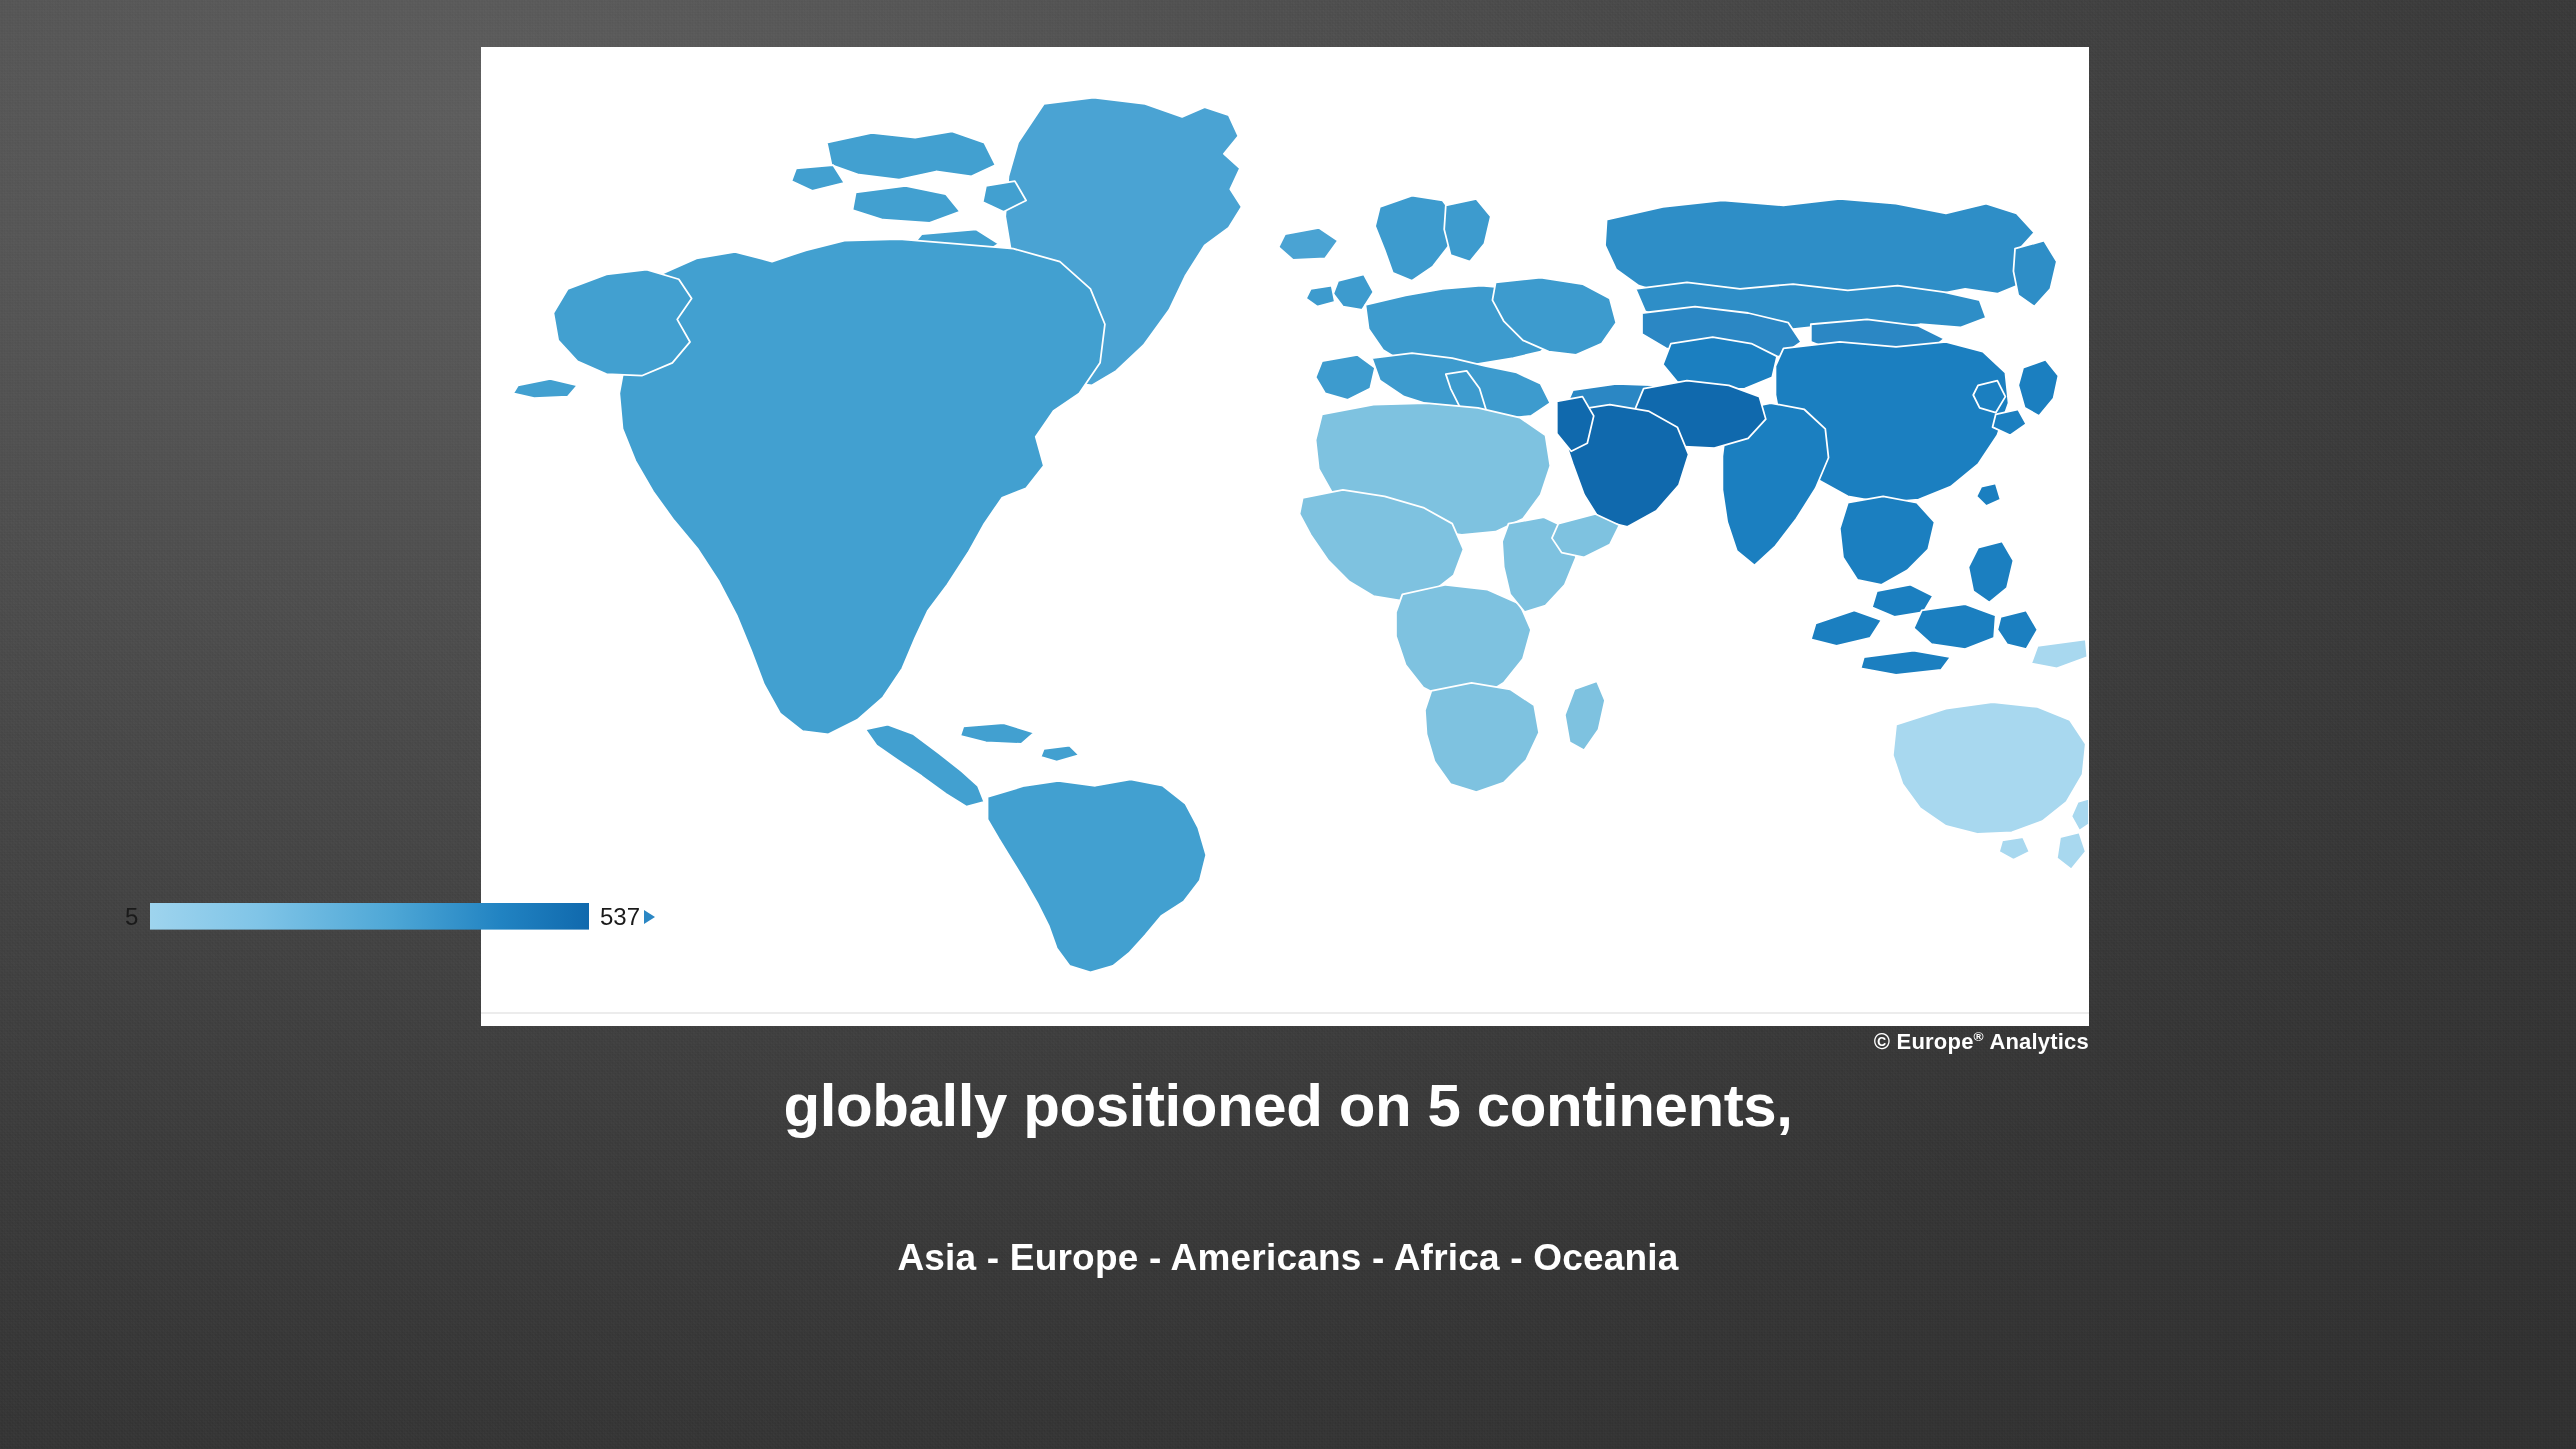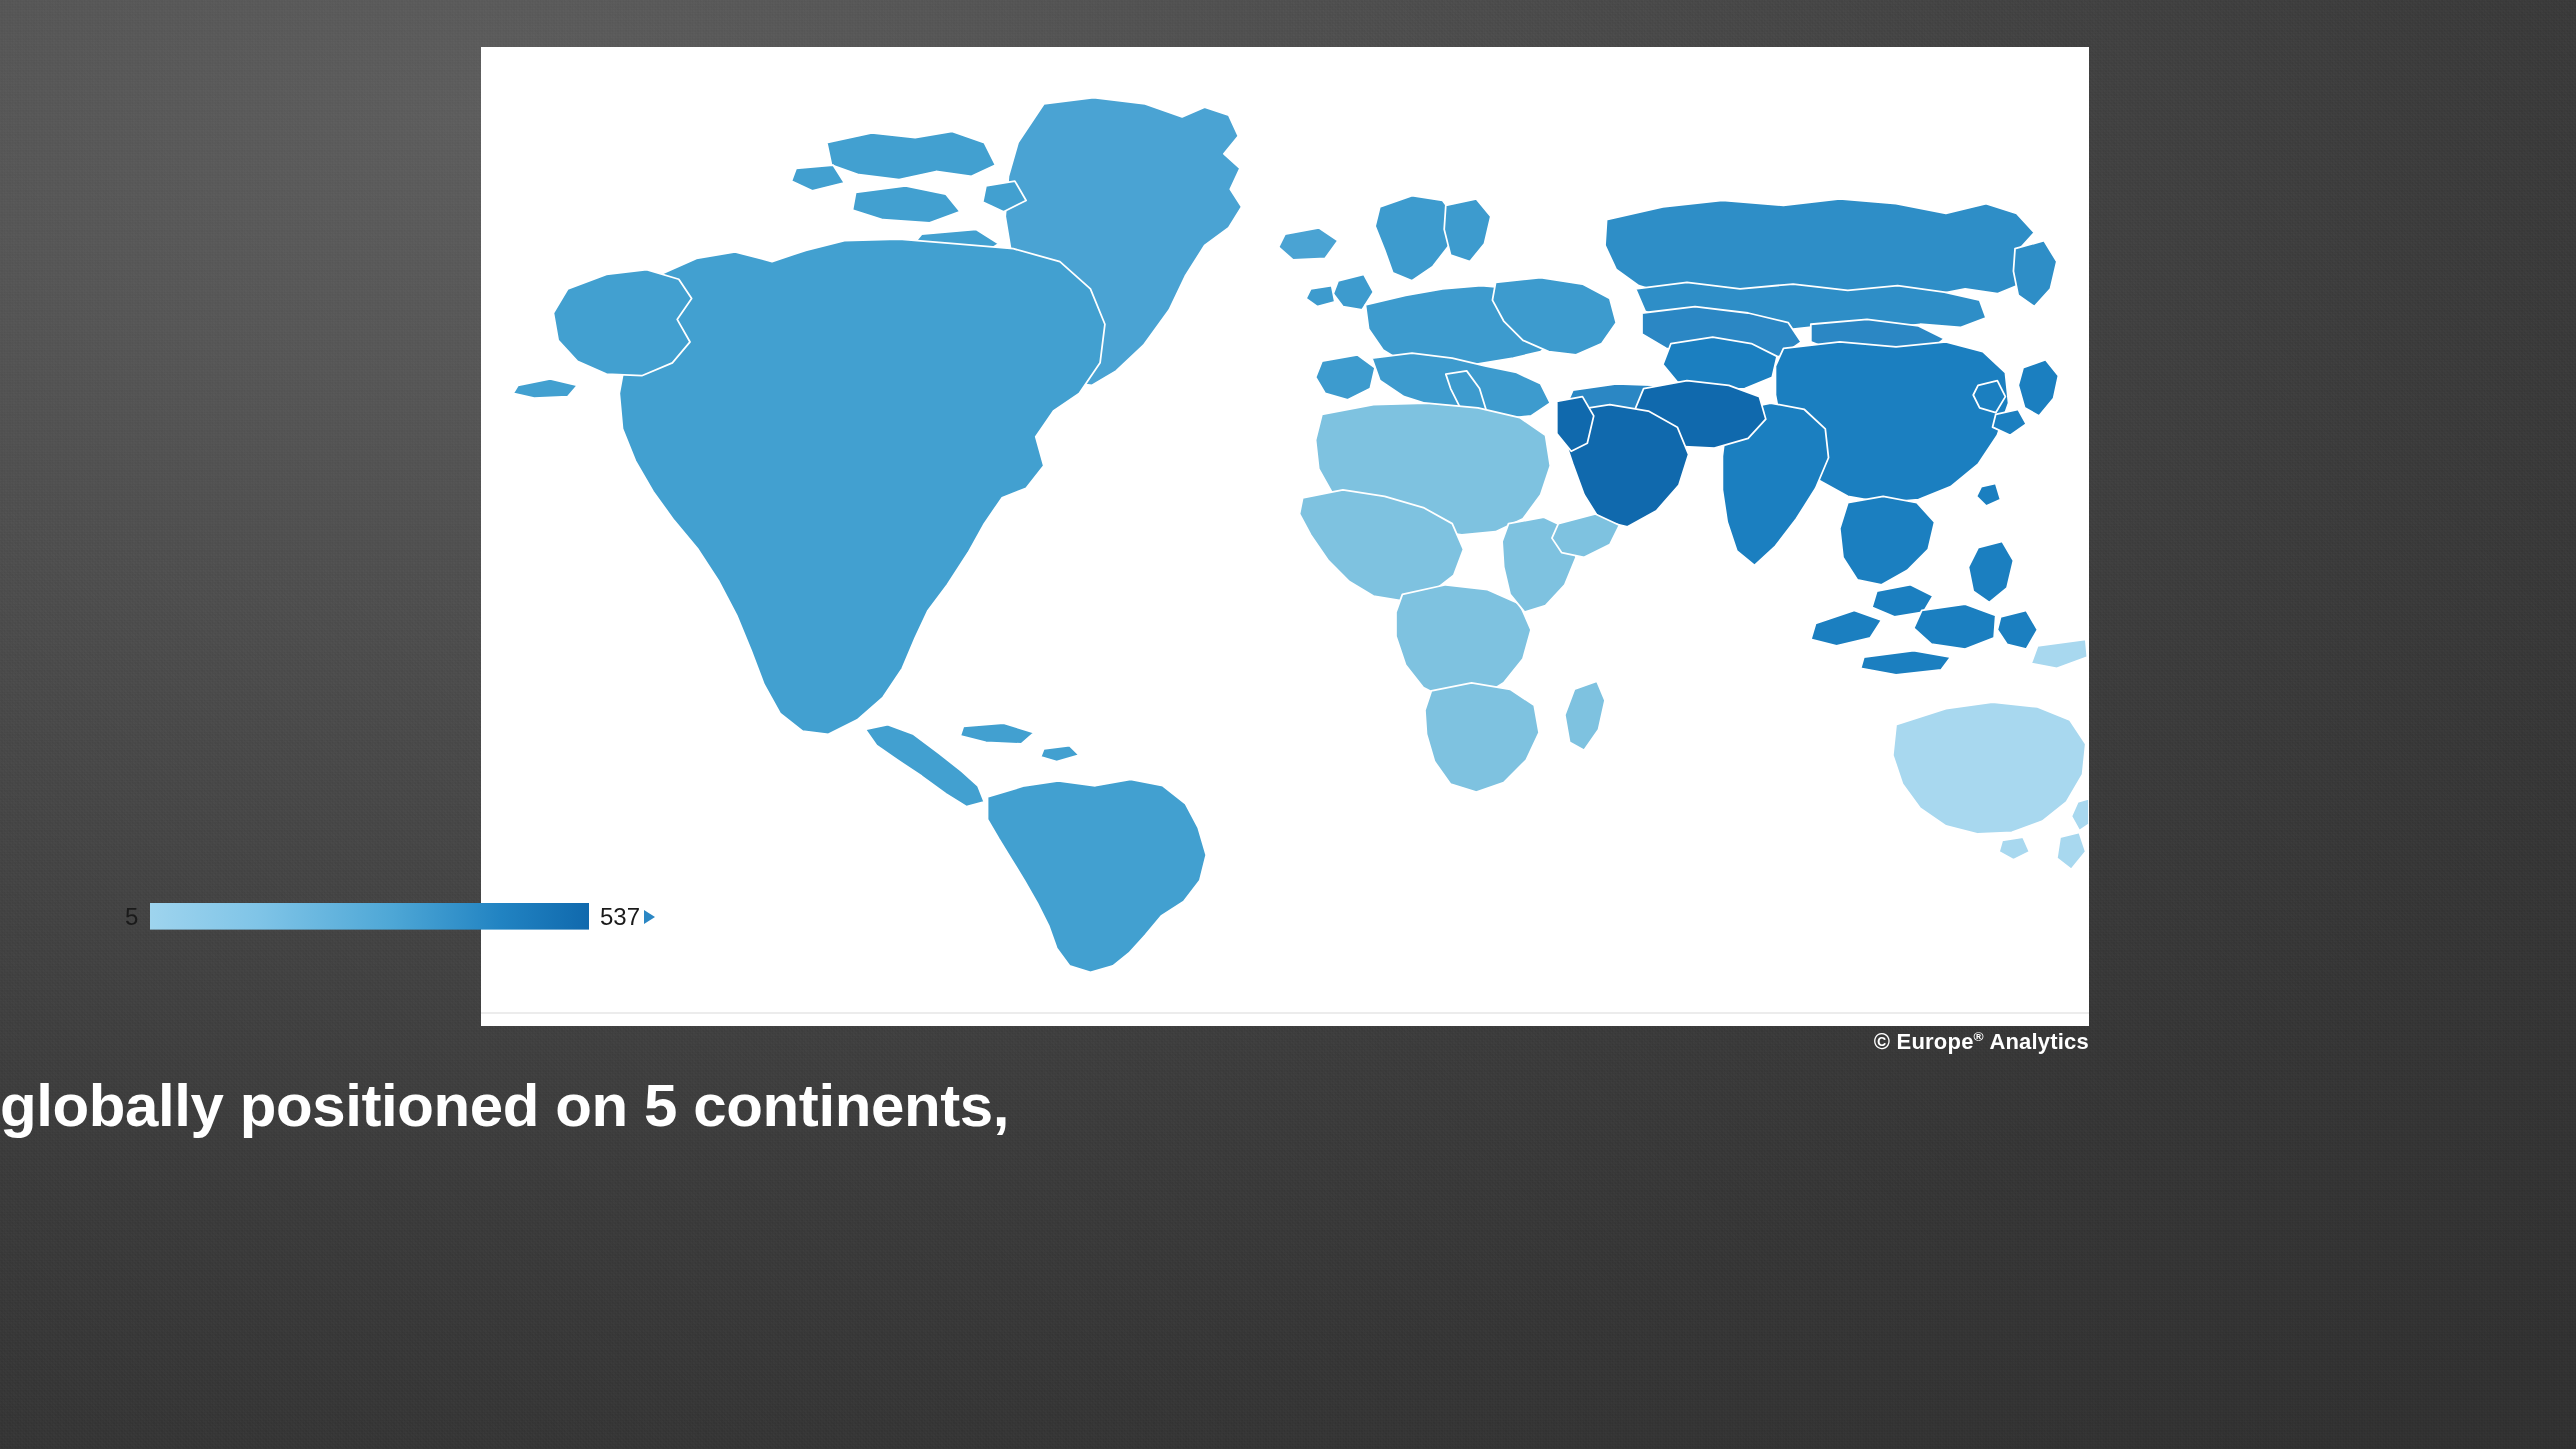--- a/index.html
+++ b/index.html
@@ -113,21 +113,21 @@
     white-space: nowrap;
     z-index: 3;
   }
   .attribution sup { font-size: 13.7px; vertical-align: super; }
 
   
   .headline {
     position: absolute;
     left: 0; right: 0;
     top: 1071px;
-    text-align: left;
+    text-align: center;
     color: #ffffff;
     font-size: 60px;
     font-weight: bold;
     letter-spacing: -0.4px;
     z-index: 3;
   }
   .subline {
     position: absolute;
     left: 0; right: 0;
     top: 1237px;
@@ -300,15 +300,16 @@
   </div>
 
   <div class="attribution">
     <span>©</span>
     <span>Europe</span><sup>®</sup>
     <span>Analytics</span>
   </div>
 
   <div class="headline">globally positioned on 5 continents,</div>
 
+  <div class="subline">Asia - Europe - Americans - Africa - Oceania</div>
 
 </div>
 
 
 </body></html>

